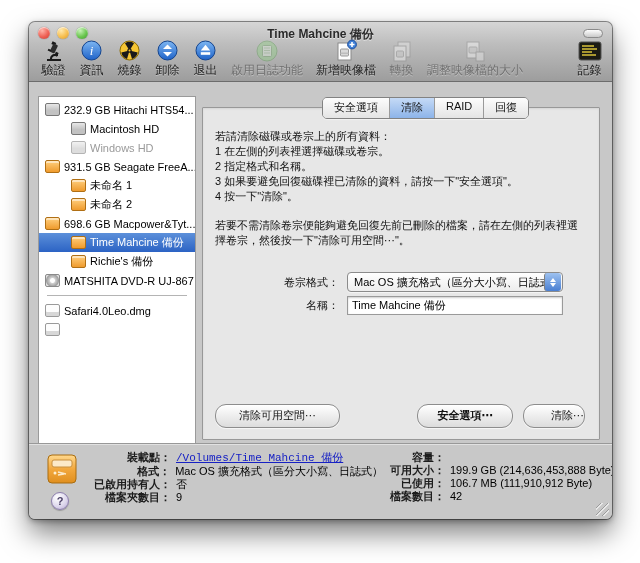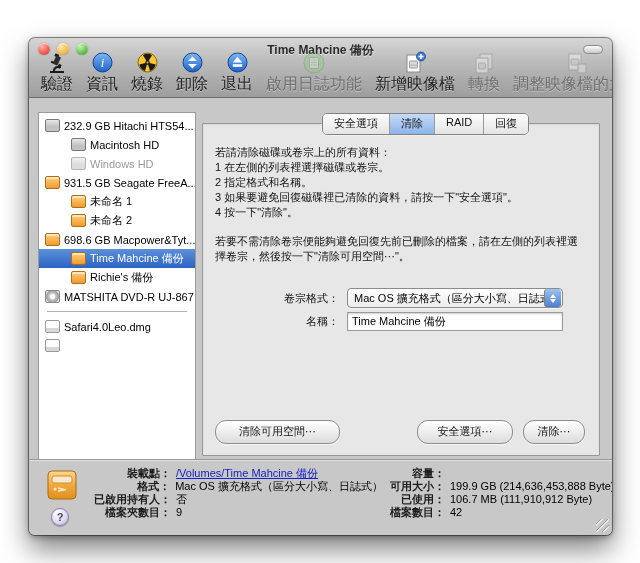--- a/index.html
+++ b/index.html
@@ -1,19 +1,19 @@
 <!DOCTYPE html>
 <html><head>
 <meta charset="utf-8">
 <style>
   * { margin:0; padding:0; box-sizing:border-box; }
   html,body { width:640px; height:563px; background:#fff; overflow:hidden;
     font-family:"Liberation Sans","DejaVu Sans",sans-serif; }
 
-  .window { position:absolute; left:29px; top:38px; width:583px; height:497px;
+  .window { position:absolute; left:29px; top:22px; width:583px; height:497px;
     border-radius:6px; background:#c8c8c8;
     box-shadow:0 14px 28px rgba(0,0,0,.5), 0 2px 6px rgba(0,0,0,.35), 0 0 0 1px rgba(60,60,60,.55);
     overflow:hidden; }
 
   
   .titlebar { position:absolute; left:0; top:0; right:0; height:22px;
     background:linear-gradient(#d6d6d6,#bdbdbd); border-radius:6px 6px 0 0; }
   .title { position:absolute; left:0; right:0; top:4px; text-align:center;
     font-size:12px; font-weight:bold; color:#2a2a2a; text-shadow:0 1px 0 rgba(255,255,255,.55); }
   .lights { position:absolute; left:9px; top:5px; display:flex; gap:7px; }
@@ -22,21 +22,21 @@
   .light.yellow { background:radial-gradient(circle at 35% 30%, #ffe9ad, #f6be4f 55%, #d69a2d); }
   .light.green { background:radial-gradient(circle at 35% 30%, #c8f2b8, #6ac64f 55%, #3f9a2e); }
   .pill { position:absolute; right:9px; top:7px; width:20px; height:9px; border-radius:5px;
     background:linear-gradient(#fdfdfd,#c9c9c9); border:1px solid #8a8a8a; }
 
   .toolbar { position:absolute; left:0; top:22px; right:0; height:38px;
     background:linear-gradient(#bdbdbd,#9d9d9d); border-bottom:1px solid #6c6c6c;
     display:flex; align-items:flex-end; padding:0 10px 2px 12px; gap:13px; }
   .tbitem { display:flex; flex-direction:column; align-items:center; gap:0; cursor:default; }
   .tbitem .ticon { width:25px; height:23px; display:flex; align-items:center; justify-content:center; }
-  .tbitem .tlabel { font-size:16px; color:#1d1d1d; white-space:nowrap; text-shadow:0 1px 0 rgba(255,255,255,.35); }
+  .tbitem .tlabel { font-size:12px; color:#1d1d1d; white-space:nowrap; text-shadow:0 1px 0 rgba(255,255,255,.35); }
   .tbitem.disabled .ticon { opacity:.42; }
   .tbitem.disabled .tlabel { color:#6f6f6f; }
   .tb-spacer { flex:1; }
 
   
   .content { position:absolute; left:0; top:60px; right:0; bottom:76px; background:#c8c8c8; }
 
   .sidebar { position:absolute; left:9px; top:14px; width:158px; height:377px;
     background:#fff; border:1px solid #9a9a9a; overflow:hidden; padding-top:3px; }
   .srow { display:flex; align-items:center; height:19px; font-size:11px; color:#000;
@@ -87,41 +87,41 @@
   .stepper .dn { width:0; height:0; border-left:3px solid transparent; border-right:3px solid transparent; border-top:4px solid #fff; }
   .tfield { width:216px; height:19px; border:1px solid #9a9a9a; background:#fff;
     font-size:11px; padding:0 4px; font-family:inherit;
     box-shadow:inset 0 1px 2px rgba(0,0,0,.2); }
 
   .panebuttons { position:absolute; left:12px; right:14px; bottom:11px; display:flex; align-items:center; }
   .aquabtn { border:1px solid #8d8d8d; border-radius:11px; font-size:11px; color:#111;
     background:linear-gradient(#ffffff,#dcdcdc); padding:3px 0 4px; text-align:center;
     box-shadow:0 1px 1px rgba(255,255,255,.7), inset 0 1px 0 #fff; white-space:nowrap; }
   .btn-freespace { width:125px; }
-  .btn-security { width:96px; margin-left:auto; }
-  .btn-erase { width:62px; margin-left:10px; }
+  .btn-security { width:96px; margin-left:auto;font-weight:bold; }
+  .btn-erase { width:62px; margin-left:10px;text-align:right; }
 
   
   .infopanel { position:absolute; left:0; right:0; bottom:0; height:76px;
     background:#c8c8c8; border-top:1px solid #989898; box-shadow:inset 0 1px 0 rgba(255,255,255,.45); }
   .bigdrive { position:absolute; left:15px; top:9px; }
   .helpbtn { position:absolute; left:22px; top:48px; width:18px; height:18px; border-radius:50%;
     background:radial-gradient(circle at 35% 28%, #ffffff, #dcd6ec 60%, #b2a4cf); border:1px solid #8d7fae;
     font-size:11px; color:#4a3f66; display:flex; align-items:center; justify-content:center; font-weight:bold;
     box-shadow:0 1px 1px rgba(0,0,0,.25); }
   .cols { position:absolute; left:54px; top:7px; right:14px; font-size:11px; line-height:13px; }
   .infocol { position:absolute; top:0; }
   .infocol.left { left:0; width:300px; }
   .infocol.right { left:298px; width:260px; }
   .irow { display:flex; }
   .ilabel { font-weight:bold; color:#1c1c1c; text-align:right; white-space:nowrap; }
   .infocol.left .ilabel { width:88px; }
   .infocol.right .ilabel { width:64px; }
   .ivalue { margin-left:5px; color:#000; white-space:nowrap; }
-  .ivalue a { color:#1721c4; text-decoration:underline; }
+  .ivalue a { color:#1721c4; text-decoration:underline;font-family:Liberation Mono, monospace; }
   .grip { position:absolute; right:3px; bottom:3px; width:13px; height:13px;
     background:repeating-linear-gradient(135deg, transparent 0 3px, #9b9b9b 3px 4px, #e8e8e8 4px 5px); }
 </style>
 </head>
 <body>
 
 <div class="window">
 
   <div class="titlebar">
     <div class="lights">

